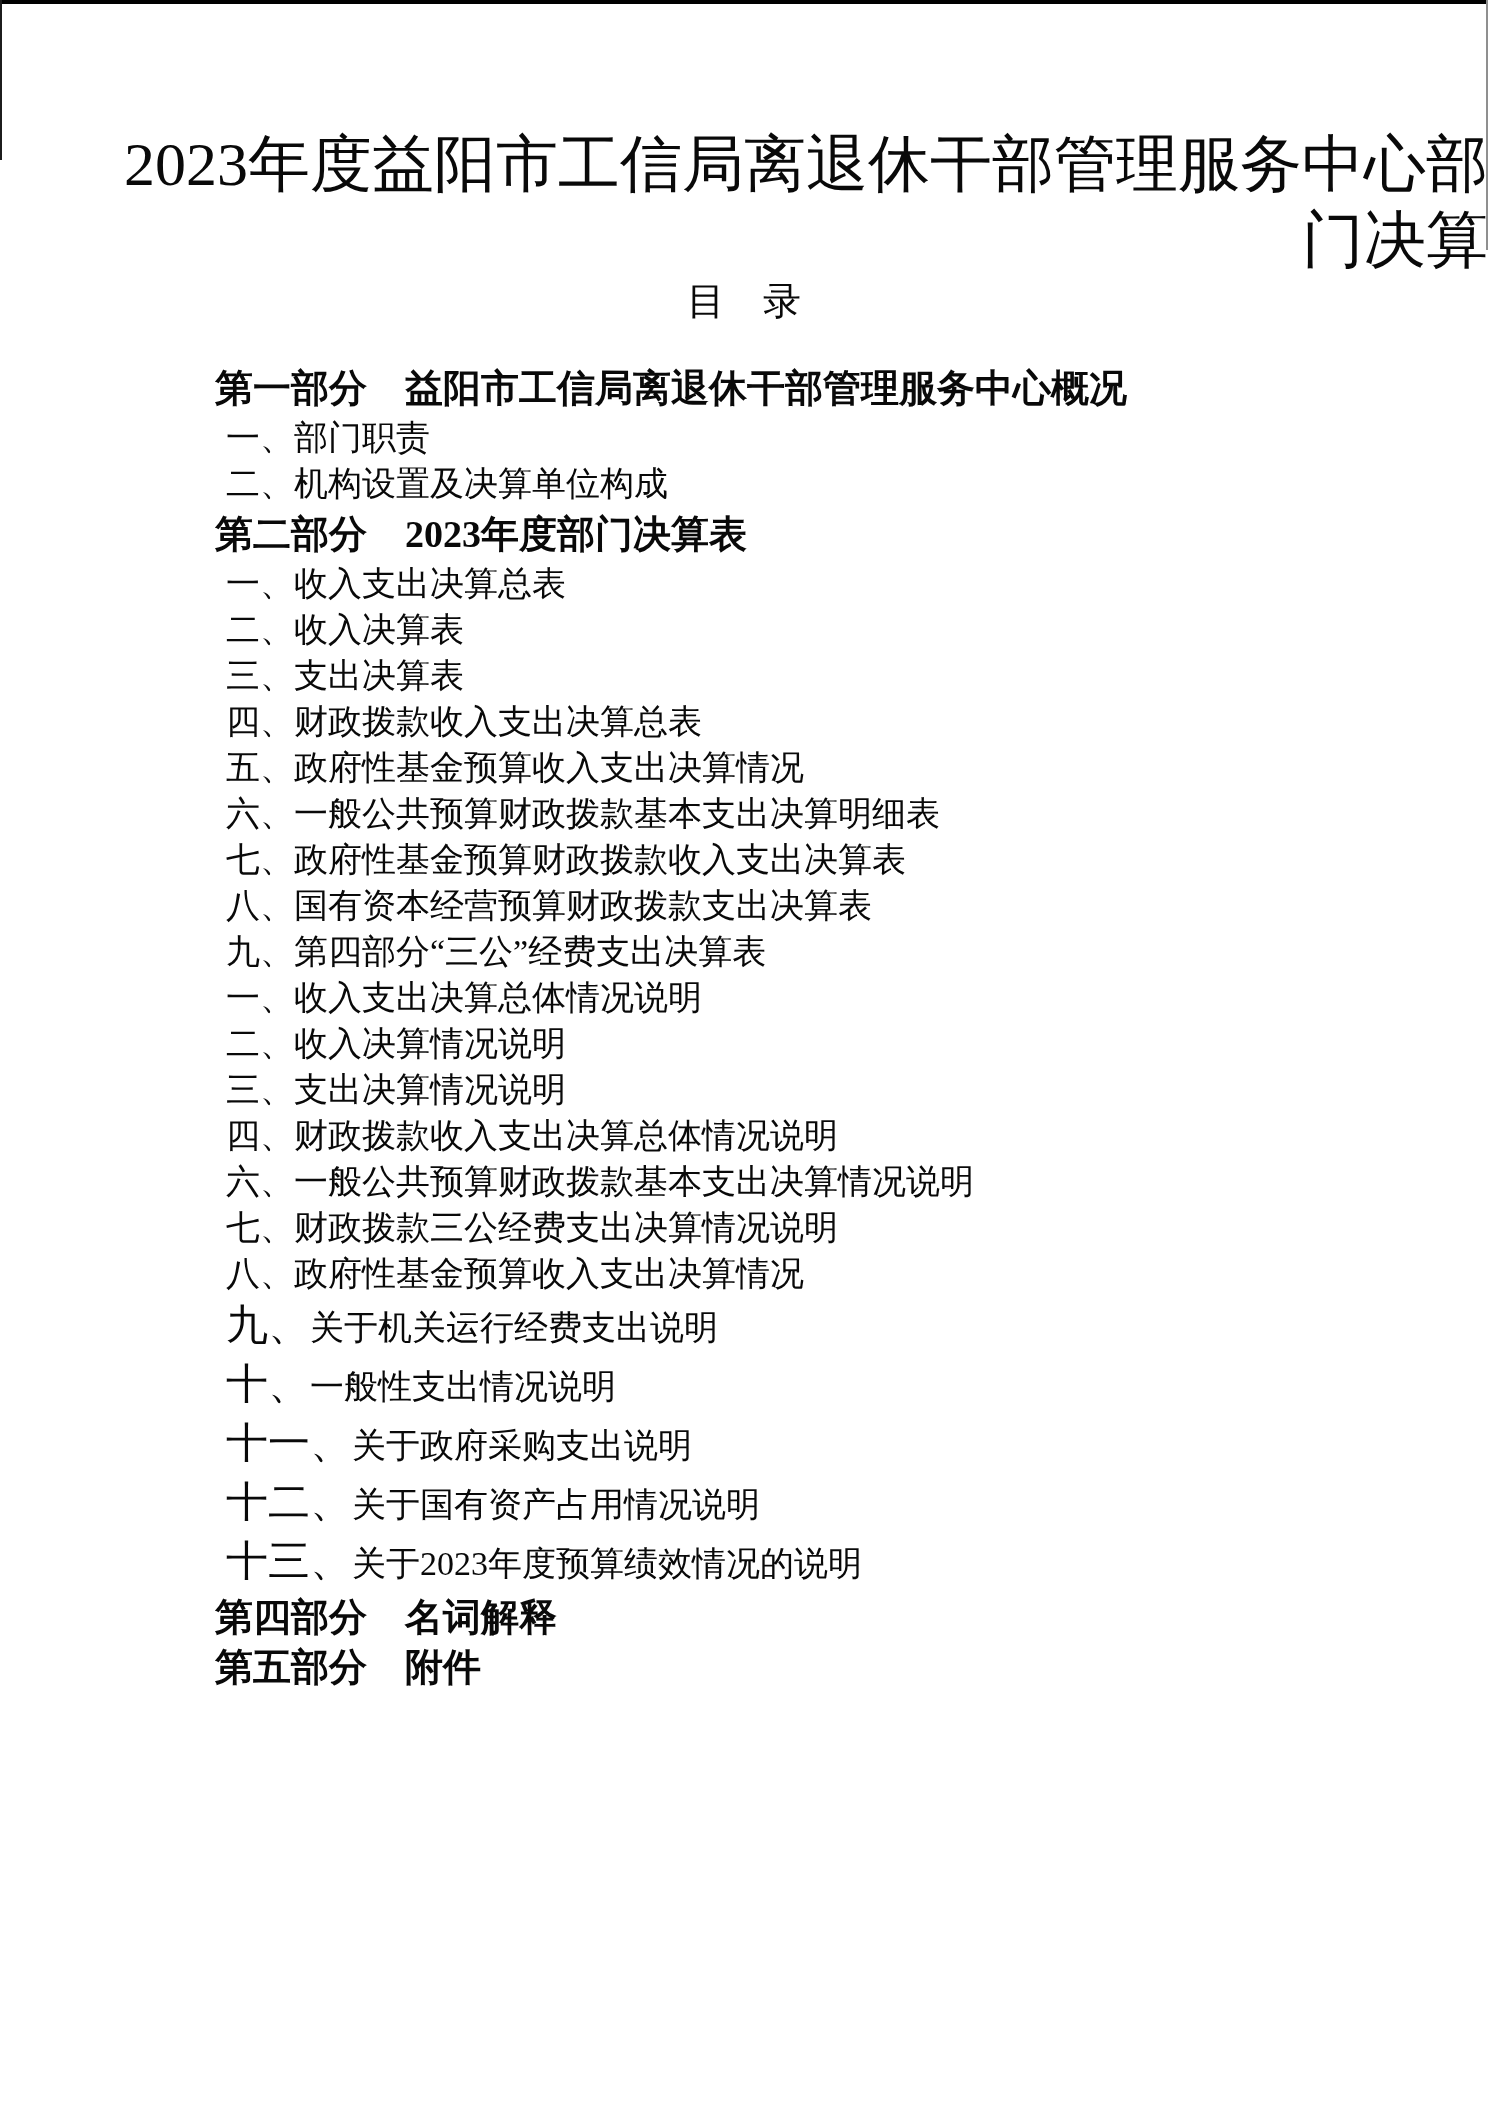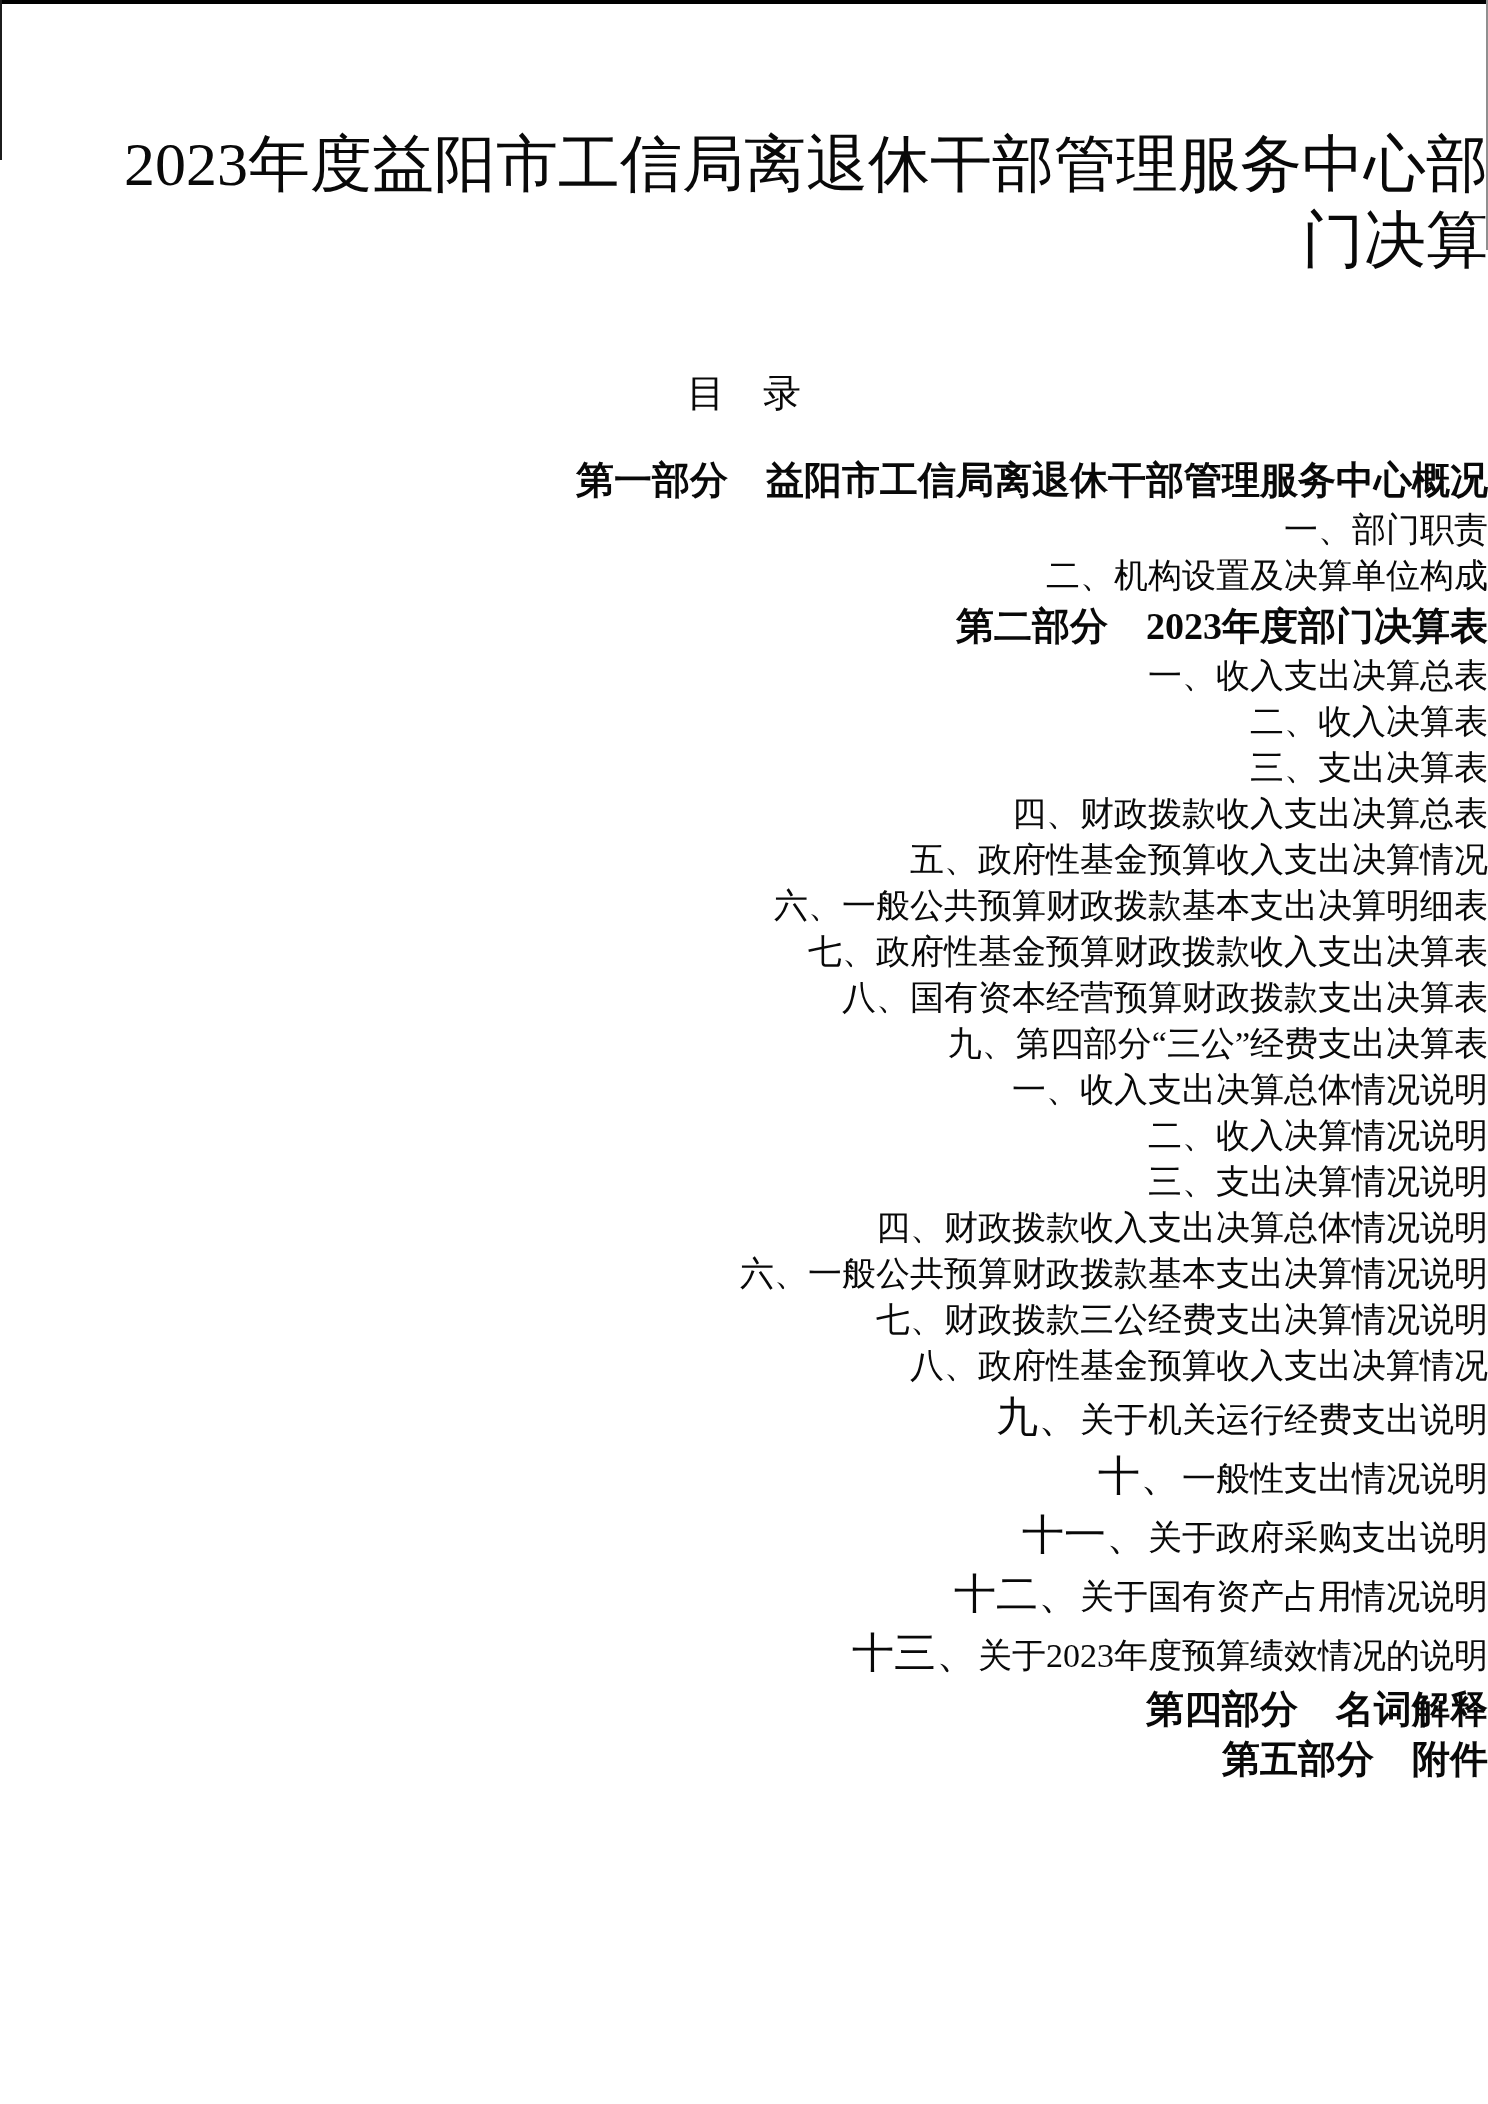--- a/index.html
+++ b/index.html
@@ -24,31 +24,29 @@
 
   .title {
     text-align: right;
     font-size: 62px;
     line-height: 76px;
     font-weight: 400;
     white-space: nowrap;
   }
 
   .toc-head {
-    margin-top: 92px;
     text-align: center;
     font-size: 38px;
     line-height: 46px;
     font-weight: 400;
   }
 
   .toc {
     margin-top: 37px;
     padding-left: 215px;
-    text-align: right;
   }
   .toc .part {
     font-size: 38px;
     line-height: 54px;
     font-weight: 700;
     white-space: nowrap;
   }
   .toc .part.tight { line-height: 50px; }
   .toc .item {
     font-size: 34px;

